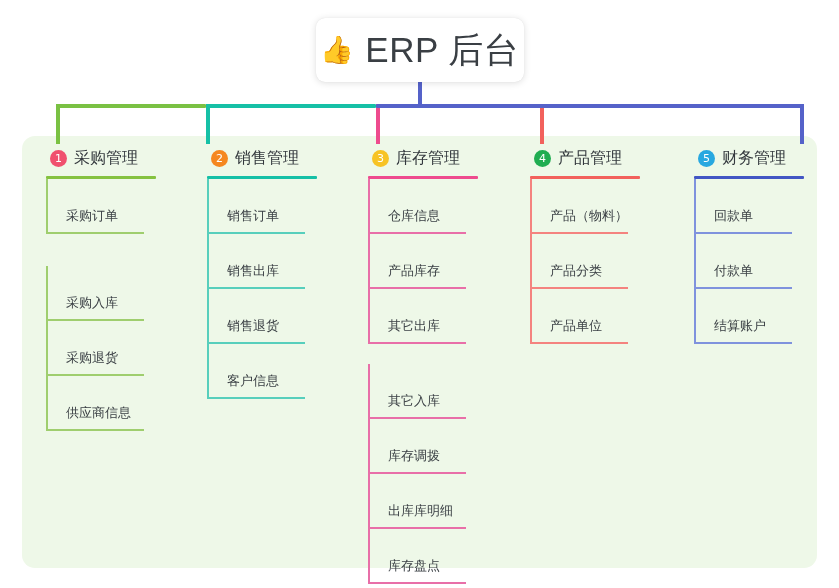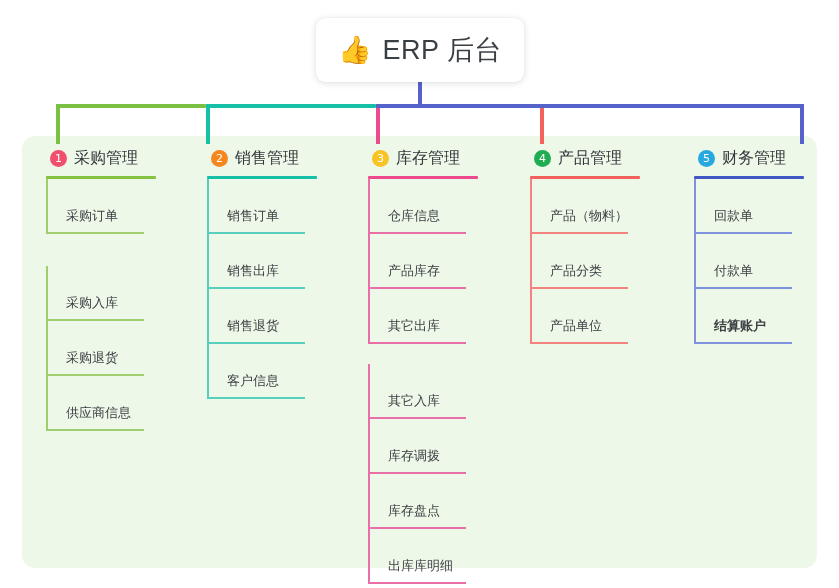--- a/index.html
+++ b/index.html
@@ -19,21 +19,21 @@
     width:208px;height:64px;
     background:#ffffff;
     border-radius:9px;
     box-shadow:0 1px 7px rgba(0,0,0,0.13), 0 0 1px rgba(0,0,0,0.10);
     display:flex;align-items:center;justify-content:center;
     gap:11px;
     z-index:6;
   }
   .title-emoji{font-size:27px;line-height:1;display:block;}
   .title-text{
-    font-size:27px;
+    font-size:35px;
     color:#3a3f44;
     letter-spacing:.5px;
     white-space:nowrap;
   }
 
   
   .conn{position:absolute;z-index:1;}
   .v-main{
     left:418px;top:80px;width:4px;height:27px;
     background:#5562c9;
@@ -175,24 +175,24 @@
           <div class="item" style="border-left-color: rgb(232, 111, 168); border-bottom-color: rgb(232, 111, 168);">
             <span class="item-label">其它出库</span>
           </div>
           <div class="item" style="border-left-color: rgb(232, 111, 168); border-bottom-color: rgb(232, 111, 168); margin-top: 20px;">
             <span class="item-label">其它入库</span>
           </div>
           <div class="item" style="border-left-color: rgb(232, 111, 168); border-bottom-color: rgb(232, 111, 168);">
             <span class="item-label">库存调拨</span>
           </div>
           <div class="item" style="border-left-color: rgb(232, 111, 168); border-bottom-color: rgb(232, 111, 168);">
+            <span class="item-label">出库库明细</span>
+          </div>
+          <div class="item" style="border-left-color: rgb(232, 111, 168); border-bottom-color: rgb(232, 111, 168);">
             <span class="item-label">库存盘点</span>
-          </div>
-          <div class="item" style="border-left-color: rgb(232, 111, 168); border-bottom-color: rgb(232, 111, 168);">
-            <span class="item-label">出库库明细</span>
           </div>
         </div>
       </div>
       <div class="col" style="left: 528px;">
         <div class="col-head">
           <span class="badge" style="background: rgb(32, 173, 81);">4</span>
           <span class="head-label">产品管理</span>
         </div>
         <div class="head-rule" style="background: rgb(242, 97, 92);"></div>
         <div class="items">
@@ -213,20 +213,20 @@
           <span class="head-label">财务管理</span>
         </div>
         <div class="head-rule" style="background: rgb(66, 86, 196);"></div>
         <div class="items">
           <div class="item" style="border-left-color: rgb(127, 146, 221); border-bottom-color: rgb(127, 146, 221);">
             <span class="item-label">回款单</span>
           </div>
           <div class="item" style="border-left-color: rgb(127, 146, 221); border-bottom-color: rgb(127, 146, 221);">
             <span class="item-label">付款单</span>
           </div>
-          <div class="item" style="border-left-color: rgb(127, 146, 221); border-bottom-color: rgb(127, 146, 221); font-weight: bold;">
+          <div class="item" style="border-left-color: rgb(127, 146, 221); border-bottom-color: rgb(127, 146, 221);">
             <span class="item-label">结算账户</span>
           </div>
         </div>
       </div>
     </div>
 
 </div>
 
 </body></html>

